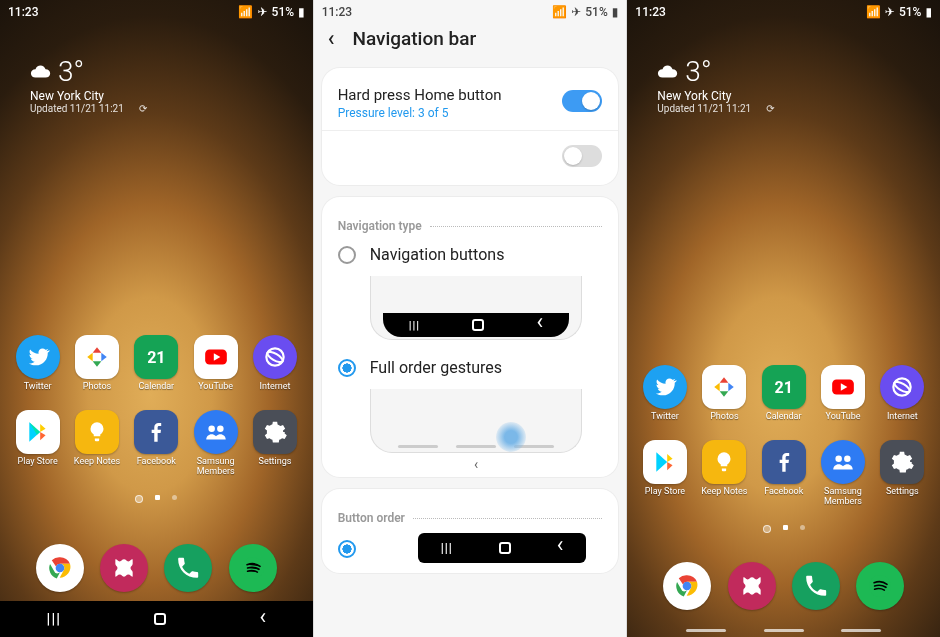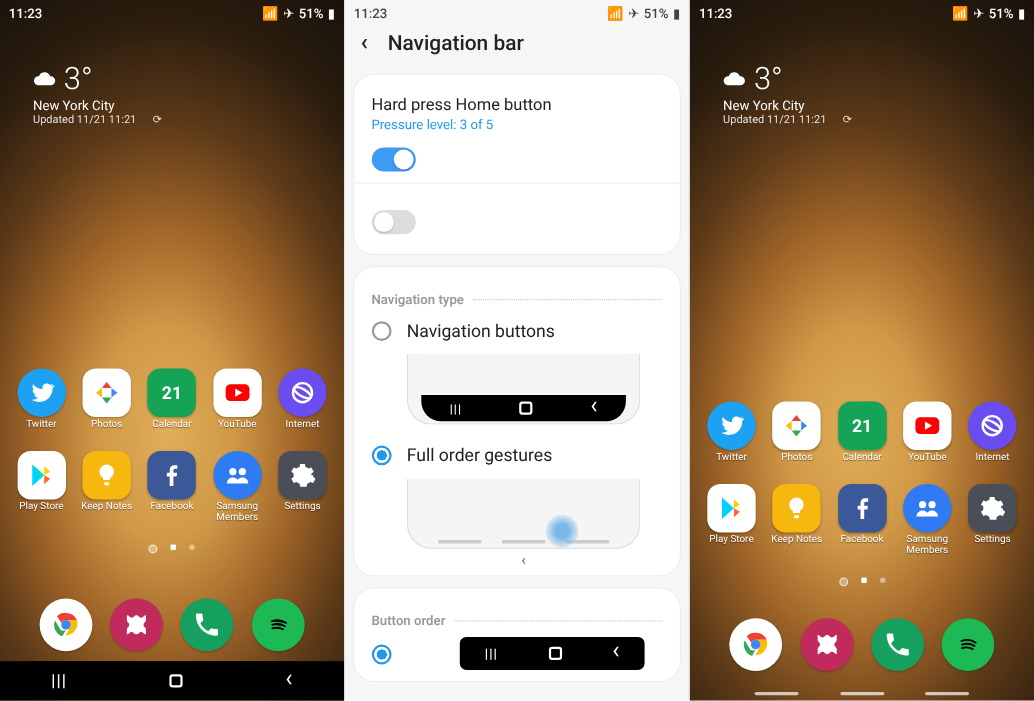--- a/index.html
+++ b/index.html
@@ -77,21 +77,21 @@
     }
     .gesture-hints span { width:40px; height:3px; background:rgba(255,255,255,.7); border-radius:2px; }
 
     
     .settings { position:absolute; inset:0; background:#f6f6f6; color:#222; }
     .settings-header { display:flex; align-items:center; gap:18px; height:56px; padding: 20px 14px 0; font-size:19px; font-weight:500;}
     .card {
       background:#fff; border-radius:18px; margin:12px 8px 10px; padding: 8px 0;
       box-shadow: 0 0 0 1px rgba(0,0,0,.04);
     }
-    .row { padding: 10px 16px; display:flex; justify-content:space-between; align-items:flex-start; gap:10px;flex-direction:column;}
+    .row { padding: 10px 16px; display:flex; justify-content:space-between; align-items:flex-start; gap:10px;}
     .row + .row { border-top:1px solid #eee; }
     .row-title { font-size:15px; color:#222; }
     .row-sub { font-size:12px; color:#888; margin-top:2px; max-width:210px; line-height:1.3;}
     .row-desc { font-size:12px; color:#2299ee; margin-top:2px;}
     .toggle { width:40px; height:22px; border-radius:11px; background:#ddd; position:relative; flex:0 0 auto; margin-top:4px;}
     .toggle::after{ content:''; position:absolute; width:18px;height:18px;border-radius:9px;background:#fff; top:2px; left:2px; box-shadow:0 1px 2px rgba(0,0,0,.2);}
     .toggle.on { background:#3d9bf3;}
     .toggle.on::after{ left:auto; right:2px; }
 
     .section-label { font-size:12px; font-weight:600; color:#999; padding: 14px 16px 4px; display:flex; align-items:center; gap:8px;}

